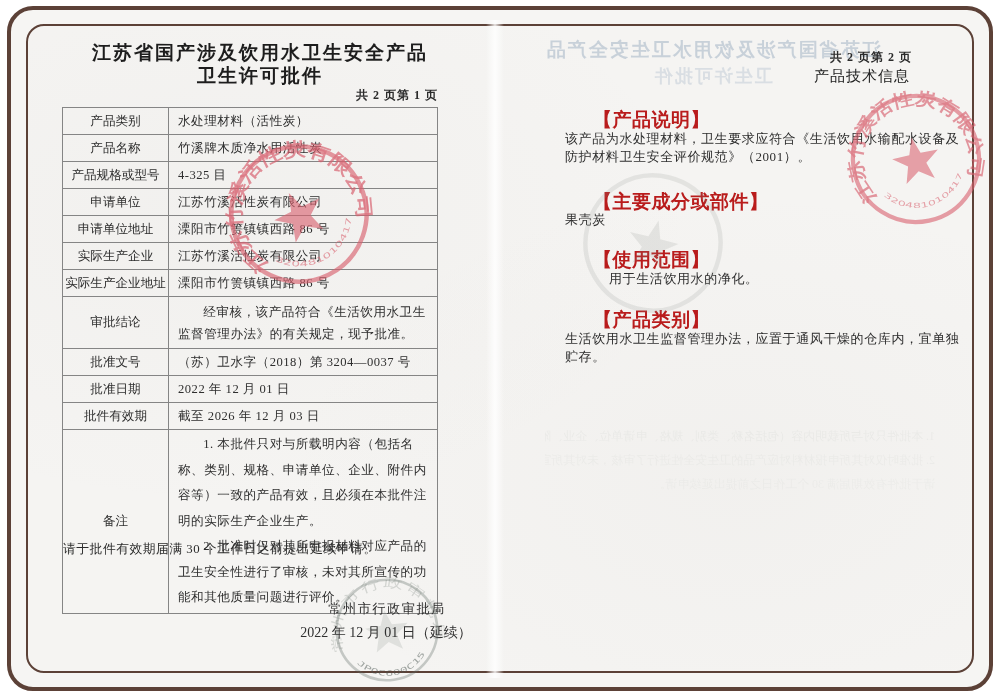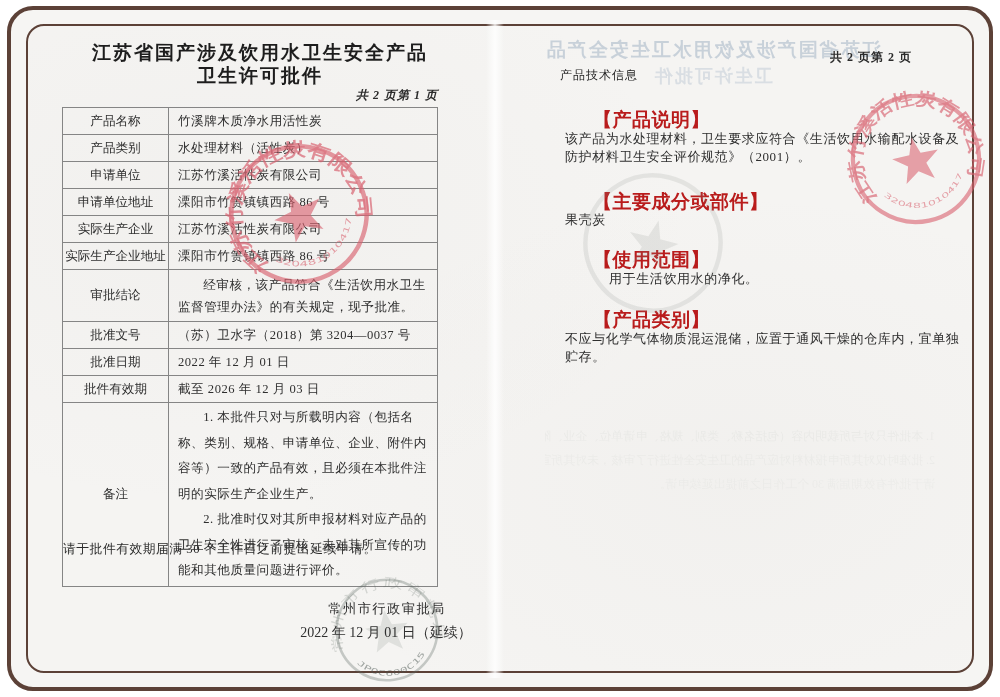--- a/index.html
+++ b/index.html
@@ -24,21 +24,21 @@
   }
   .page-gap{
     left:486px;top:20px;width:18px;height:658px;
     background:linear-gradient(to right, rgba(255,255,255,0), rgba(255,255,255,0.85), rgba(255,255,255,0));
   }
   
   .p1-title{
     left:60px;top:41px;width:400px;text-align:center;
     font-size:19px;font-weight:bold;line-height:23px;letter-spacing:2px;color:#1d1d1d;
   }
-  .p1-pageind{left:310px;top:87px;width:128px;text-align:right;font-size:12px;font-weight:bold;letter-spacing:1px;font-style:italic;}
+  .p1-pageind{left:310px;top:87px;width:128px;text-align:right;font-size:12px;font-weight:bold;letter-spacing:1px;}
   .cert-table{
     left:62px;top:107px;width:376px;
     border-collapse:collapse;table-layout:fixed;
   }
   .cert-table th,.cert-table td{
     border:1px solid #858585;font-weight:normal;
     font-size:12.6px;color:#2e2e2e;vertical-align:middle;
   }
   .cert-table{border:1.5px solid #6b6b6b;}
   .cert-table th{width:103px;text-align:center;padding:2px 1px;}
@@ -62,21 +62,21 @@
     left:540px;top:37px;width:345px;text-align:center;
     font-size:19px;font-weight:bold;letter-spacing:2px;
     color:#93a7bd;opacity:0.45;transform:scaleX(-1);
   }
   .ghost-title2{
     left:540px;top:64px;width:345px;text-align:center;
     font-size:18px;font-weight:bold;letter-spacing:2px;
     color:#93a7bd;opacity:0.28;transform:scaleX(-1);
   }
   .p2-pageind{left:830px;top:49px;width:128px;text-align:left;font-size:12px;font-weight:bold;letter-spacing:1px;}
-  .p2-title{left:560px;top:67px;width:350px;text-align:left;font-size:12px;letter-spacing:1px;color:#222;}
+  .p2-title{left:560px;top:67px;width:350px;text-align:right;font-size:15px;letter-spacing:1px;color:#222;}
   .p2-h{font-size:19px;font-weight:bold;letter-spacing:0.5px;color:#b91c1c;margin-left:28px;}
   .p2-b{font-size:13px;line-height:18px;letter-spacing:0.6px;color:#2e2e2e;}
   .p2-h1{left:565px;top:107px;}
   .p2-b1{left:565px;top:130px;width:404px;}
   .p2-h2{left:565px;top:189px;}
   .p2-b2{left:565px;top:211px;width:404px;}
   .p2-h3{left:565px;top:247px;}
   .p2-b3{left:565px;top:270px;width:404px;margin-left:44px;}
   .p2-h4{left:565px;top:307px;}
   .p2-b4{left:565px;top:330px;width:404px;}
@@ -99,26 +99,30 @@
 <div class="abs p1-title">
   <div>江苏省国产涉及饮用水卫生安全产品</div>
   <div>卫生许可批件</div>
 </div>
 
 <div class="abs p1-pageind">共 2 页第 1 页</div>
 
 <table class="abs cert-table">
   <tbody>
       <tr class="r-s">
+        <th>产品类别</th>
+        <td>水处理材料（活性炭）</td>
+      </tr>
+  <tr class="r-s">
         <th>产品名称</th>
         <td>竹溪牌木质净水用活性炭</td>
       </tr>
   <tr class="r-s">
-        <th>产品类别</th>
-        <td>水处理材料（活性炭）</td>
+        <th>产品规格或型号</th>
+        <td>4-325 目</td>
       </tr>
   <tr class="r-s">
         <th>申请单位</th>
         <td>江苏竹溪活性炭有限公司</td>
       </tr>
   <tr class="r-s">
         <th>申请单位地址</th>
         <td>溧阳市竹箦镇镇西路 86 号</td>
       </tr>
   <tr class="r-s">
@@ -196,21 +200,21 @@
 <div class="abs p2-h p2-h1">【产品说明】</div>
 <div class="abs p2-b p2-b1">该产品为水处理材料，卫生要求应符合《生活饮用水输配水设备及防护材料卫生安全评价规范》（2001）。</div>
 
 <div class="abs p2-h p2-h2">【主要成分或部件】</div>
 <div class="abs p2-b p2-b2">果壳炭</div>
 
 <div class="abs p2-h p2-h3">【使用范围】</div>
 <div class="abs p2-b p2-b3">用于生活饮用水的净化。</div>
 
 <div class="abs p2-h p2-h4">【产品类别】</div>
-<div class="abs p2-b p2-b4">不应与化学气体物质混运混储，应置于通风干燥的仓库内，宜单独贮存。</div>
+<div class="abs p2-b p2-b4">生活饮用水卫生监督管理办法，应置于通风干燥的仓库内，宜单独贮存。</div>
 
 <svg class="abs ghost-seal" viewBox="0 0 200 200">
   <circle cx="100" cy="100" r="90" fill="none" stroke="#8a8f8a" stroke-width="6"></circle>
   <polygon points="100,69 108.2,92.7 133.3,93.2 113.3,108.3 120.6,132.3 100,118 79.4,132.3 86.7,108.3 66.7,93.2 91.8,92.7" fill="#8a8f8a"></polygon>
 </svg>
 
 <div class="abs ghost-smudge gs1">1. 本批件只对与所载明内容（包括名称、类别、规格、申请单位、企业、附件内容等）一致的产品有效，且必须在本批件注明的实际生产企业生产。</div>
 <div class="abs ghost-smudge gs2">2. 批准时仅对其所申报材料对应产品的卫生安全性进行了审核，未对其所宣传的功能和其他质量问题进行评价。</div>
 <div class="abs ghost-smudge gs3">请于批件有效期届满 30 个工作日之前提出延续申请。</div>
 

